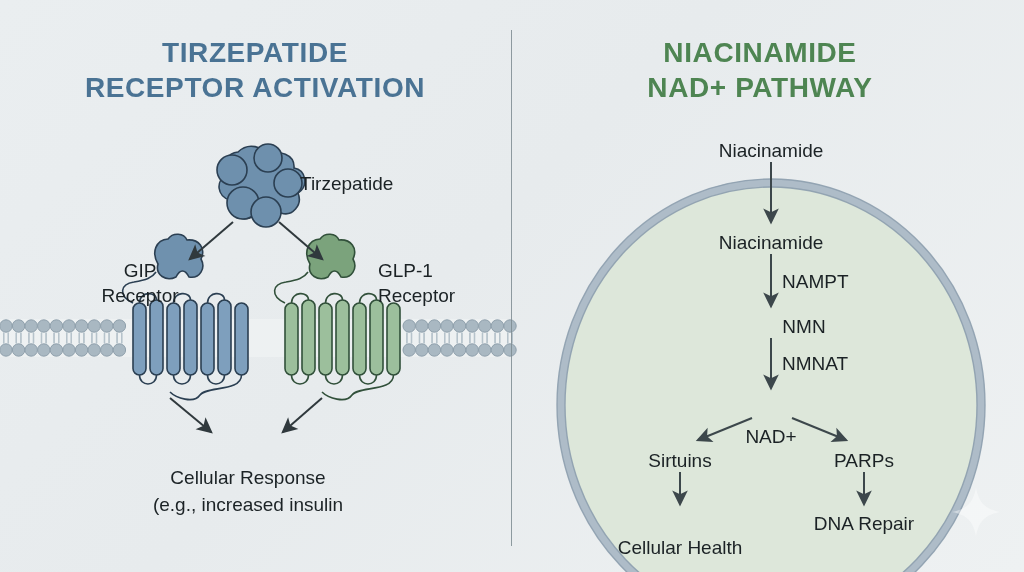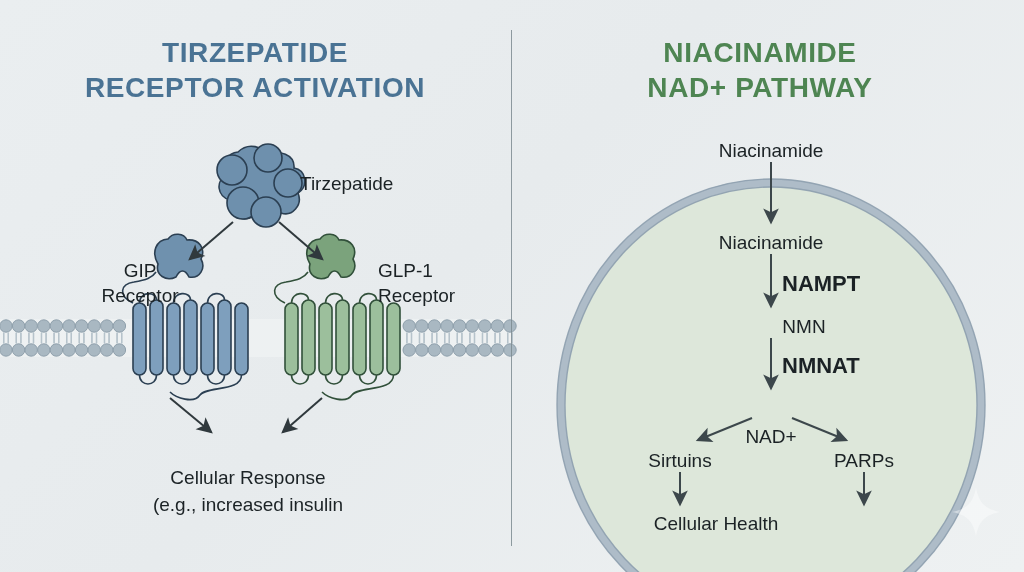--- a/index.html
+++ b/index.html
@@ -29,21 +29,21 @@
     letter-spacing:.6px;
   }
   #title-left{left:40px;top:36px;width:430px;color:#4a7394;}
   #title-right{left:540px;top:36px;width:440px;color:#4e8552;}
   
   .lbl{
     position:absolute;color:#1b2225;font-size:19px;line-height:1.3;
     white-space:nowrap;
   }
   .lbl.center{transform:translateX(-50%);text-align:center;}
-  .enz{font-size:22px;font-weight:bold;}
+  .enz{font-size:19px;}
   svg{display:block;overflow:visible;}
 </style>
 </head>
 <body>
 
 <div class="stage">
   <div class="bg-grad"></div>
 
   <div class="title" id="title-left">
     <div>TIRZEPATIDE</div>
@@ -263,20 +263,21 @@
   </svg>
 
   <div class="lbl center" style="left:771px;top:139px;">Niacinamide</div>
   <div class="lbl center" style="left:771px;top:231px;">Niacinamide</div>
   <div class="lbl enz" style="left:782px;top:270px;">NAMPT</div>
   <div class="lbl center" style="left:804px;top:315px;">NMN</div>
   <div class="lbl enz" style="left:782px;top:352px;">NMNAT</div>
   <div class="lbl center" style="left:771px;top:397px;margin-top:28px;">NAD+</div>
   <div class="lbl center" style="left:680px;top:449px;">Sirtuins</div>
   <div class="lbl center" style="left:864px;top:449px;">PARPs</div>
-  <div class="lbl center" style="left:680px;top:512px;margin-left:36px;">Cellular Health</div>
+  <div class="lbl center" style="left:680px;top:536px;">Cellular Health</div>
+  <div class="lbl center" style="left:864px;top:512px;">DNA Repair</div>
 
   <div class="divider"></div>
 
   <svg class="sparkle" viewBox="0 0 52 52">
     <path d="M26,2 C29,17 35,23 50,26 C35,29 29,35 26,50 C23,35 17,29 2,26 C17,23 23,17 26,2 Z" fill="#ffffff" opacity="0.75"></path>
   </svg>
 </div>
 
 </body></html>

